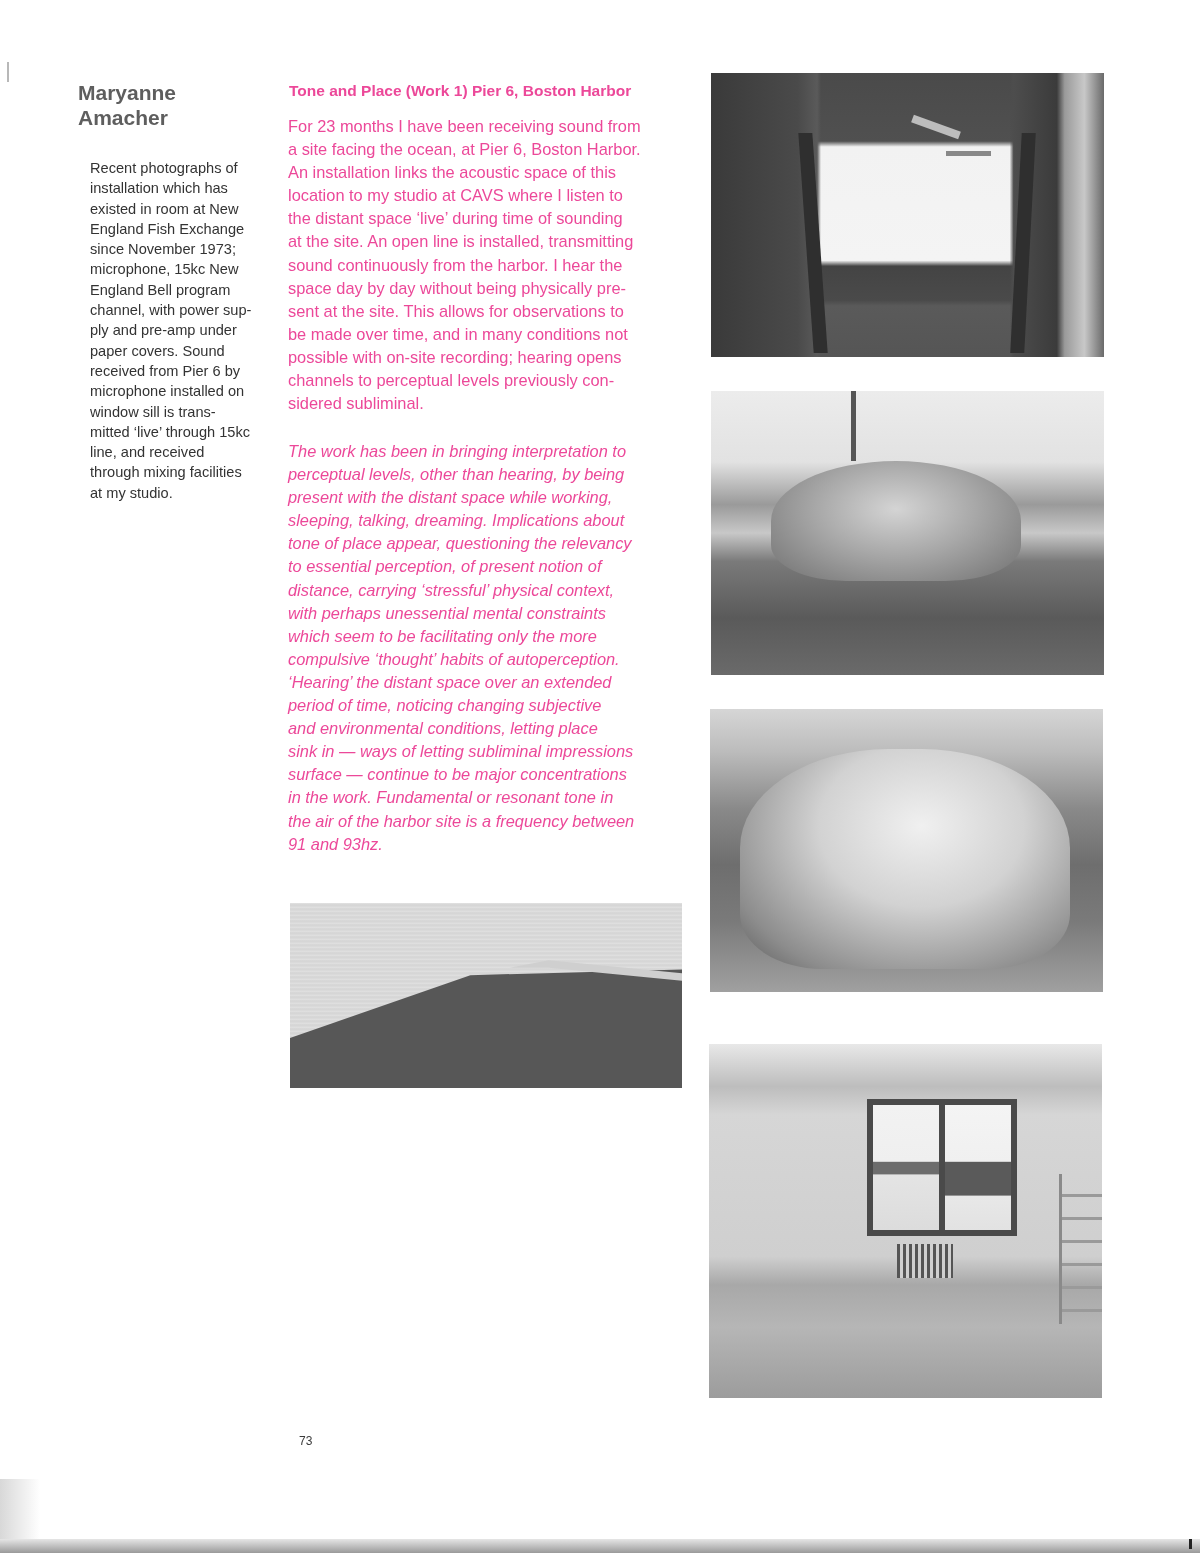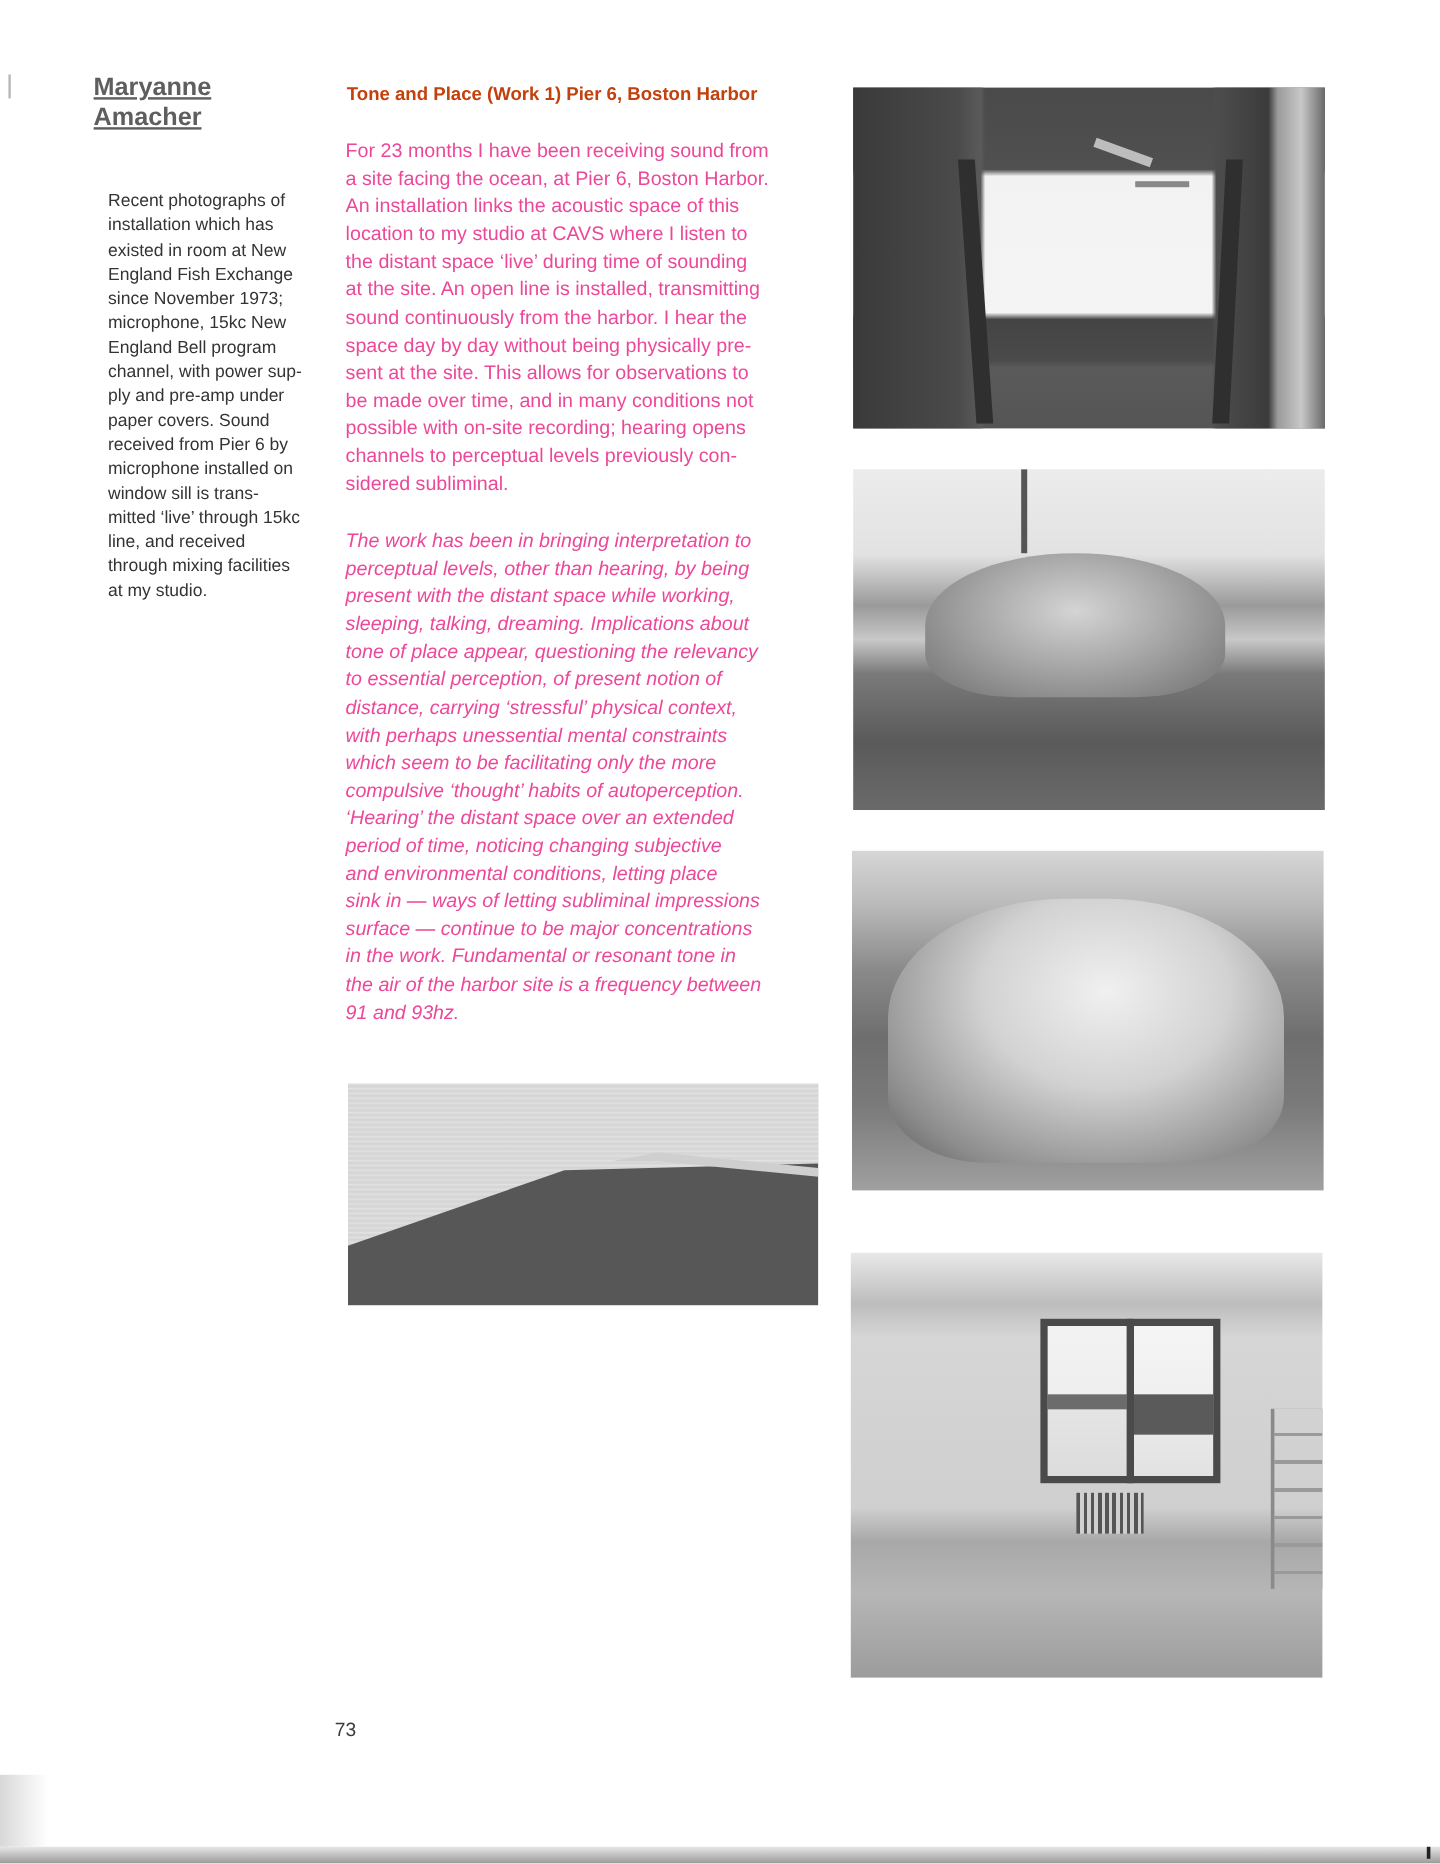--- a/index.html
+++ b/index.html
@@ -14,43 +14,43 @@
       position: absolute; left: 0; right: 0; bottom: 0; height: 14px;
       background: linear-gradient(to bottom, #e6e6e6, #9a9a9a);
     }
     .bottom-curl {
       position: absolute; left: 0; bottom: 14px; width: 40px; height: 60px;
       background: linear-gradient(to right, #d8d8d8, rgba(255,255,255,0));
     }
     .right-mark { position: absolute; right: 8px; bottom: 4px; width: 3px; height: 10px; background: #222; }
 
     .author {
-      position: absolute; left: 78px; top: 60px; width: 190px;
+      position: absolute; left: 78px; top: 80px; width: 190px;
       font-family: "Liberation Sans", sans-serif; font-weight: bold;
-      font-size: 21px; line-height: 25px; color: #5e5e5e; margin: 0; text-decoration: underline;
+      font-size: 21px; line-height: 25px; color: #5e5e5e; margin: 0;
     }
     .caption {
       position: absolute; left: 78px; top: 146px; width: 195px;
       font-size: 14.6px; line-height: 20.3px; color: #333;
       white-space: pre-line; margin: 12px;
     }
     .work-title {
-      position: absolute; left: 289px; top: 69px; width: 420px;
-      font-weight: bold; font-size: 15.5px; line-height: 20px; color: #c2410c; margin: 0;
+      position: absolute; left: 289px; top: 81px; width: 420px;
+      font-weight: bold; font-size: 15.5px; line-height: 20px; color: #ec4899; margin: 0;
     }
     .body-para {
       position: absolute; left: 288px; width: 410px;
       font-size: 16.4px; line-height: 23.1px; color: #ec4899;
       white-space: pre-line; margin: 0;
     }
     .p1 { top: 115px; }
     .p2 { top: 440px; font-style: italic; }
     .page-number {
-      position: absolute; left: 279px; top: 1434px;
-      font-size: 16px; color: #3a3a3a;
+      position: absolute; left: 299px; top: 1434px;
+      font-size: 12px; color: #3a3a3a;
     }
 
     .photo { position: absolute; overflow: hidden; }
     .photo-window { left: 711px; top: 73px; width: 393px; height: 284px;
       background:
         linear-gradient(to right, #3a3a3a 0%, #4a4a4a 22%, #5a5a5a 27%, rgba(0,0,0,0) 28%, rgba(0,0,0,0) 76%, #4d4d4d 77%, #3b3b3b 88%, #9a9a9a 90%, #c8c8c8 95%, #6a6a6a 100%),
         linear-gradient(to bottom, #4a4a4a 0%, #505050 24%, #f2f2f2 26%, #f4f4f4 66%, #444 68%, #4a4a4a 80%, #5a5a5a 82%, #555 100%);
     }
     .photo-window .frame-l { position:absolute; left: 95px; top: 60px; width: 14px; height: 220px; background:#2f2f2f; transform: skewX(4deg); }
     .photo-window .frame-r { position:absolute; left: 305px; top: 60px; width: 14px; height: 220px; background:#2f2f2f; transform: skewX(-3deg); }

